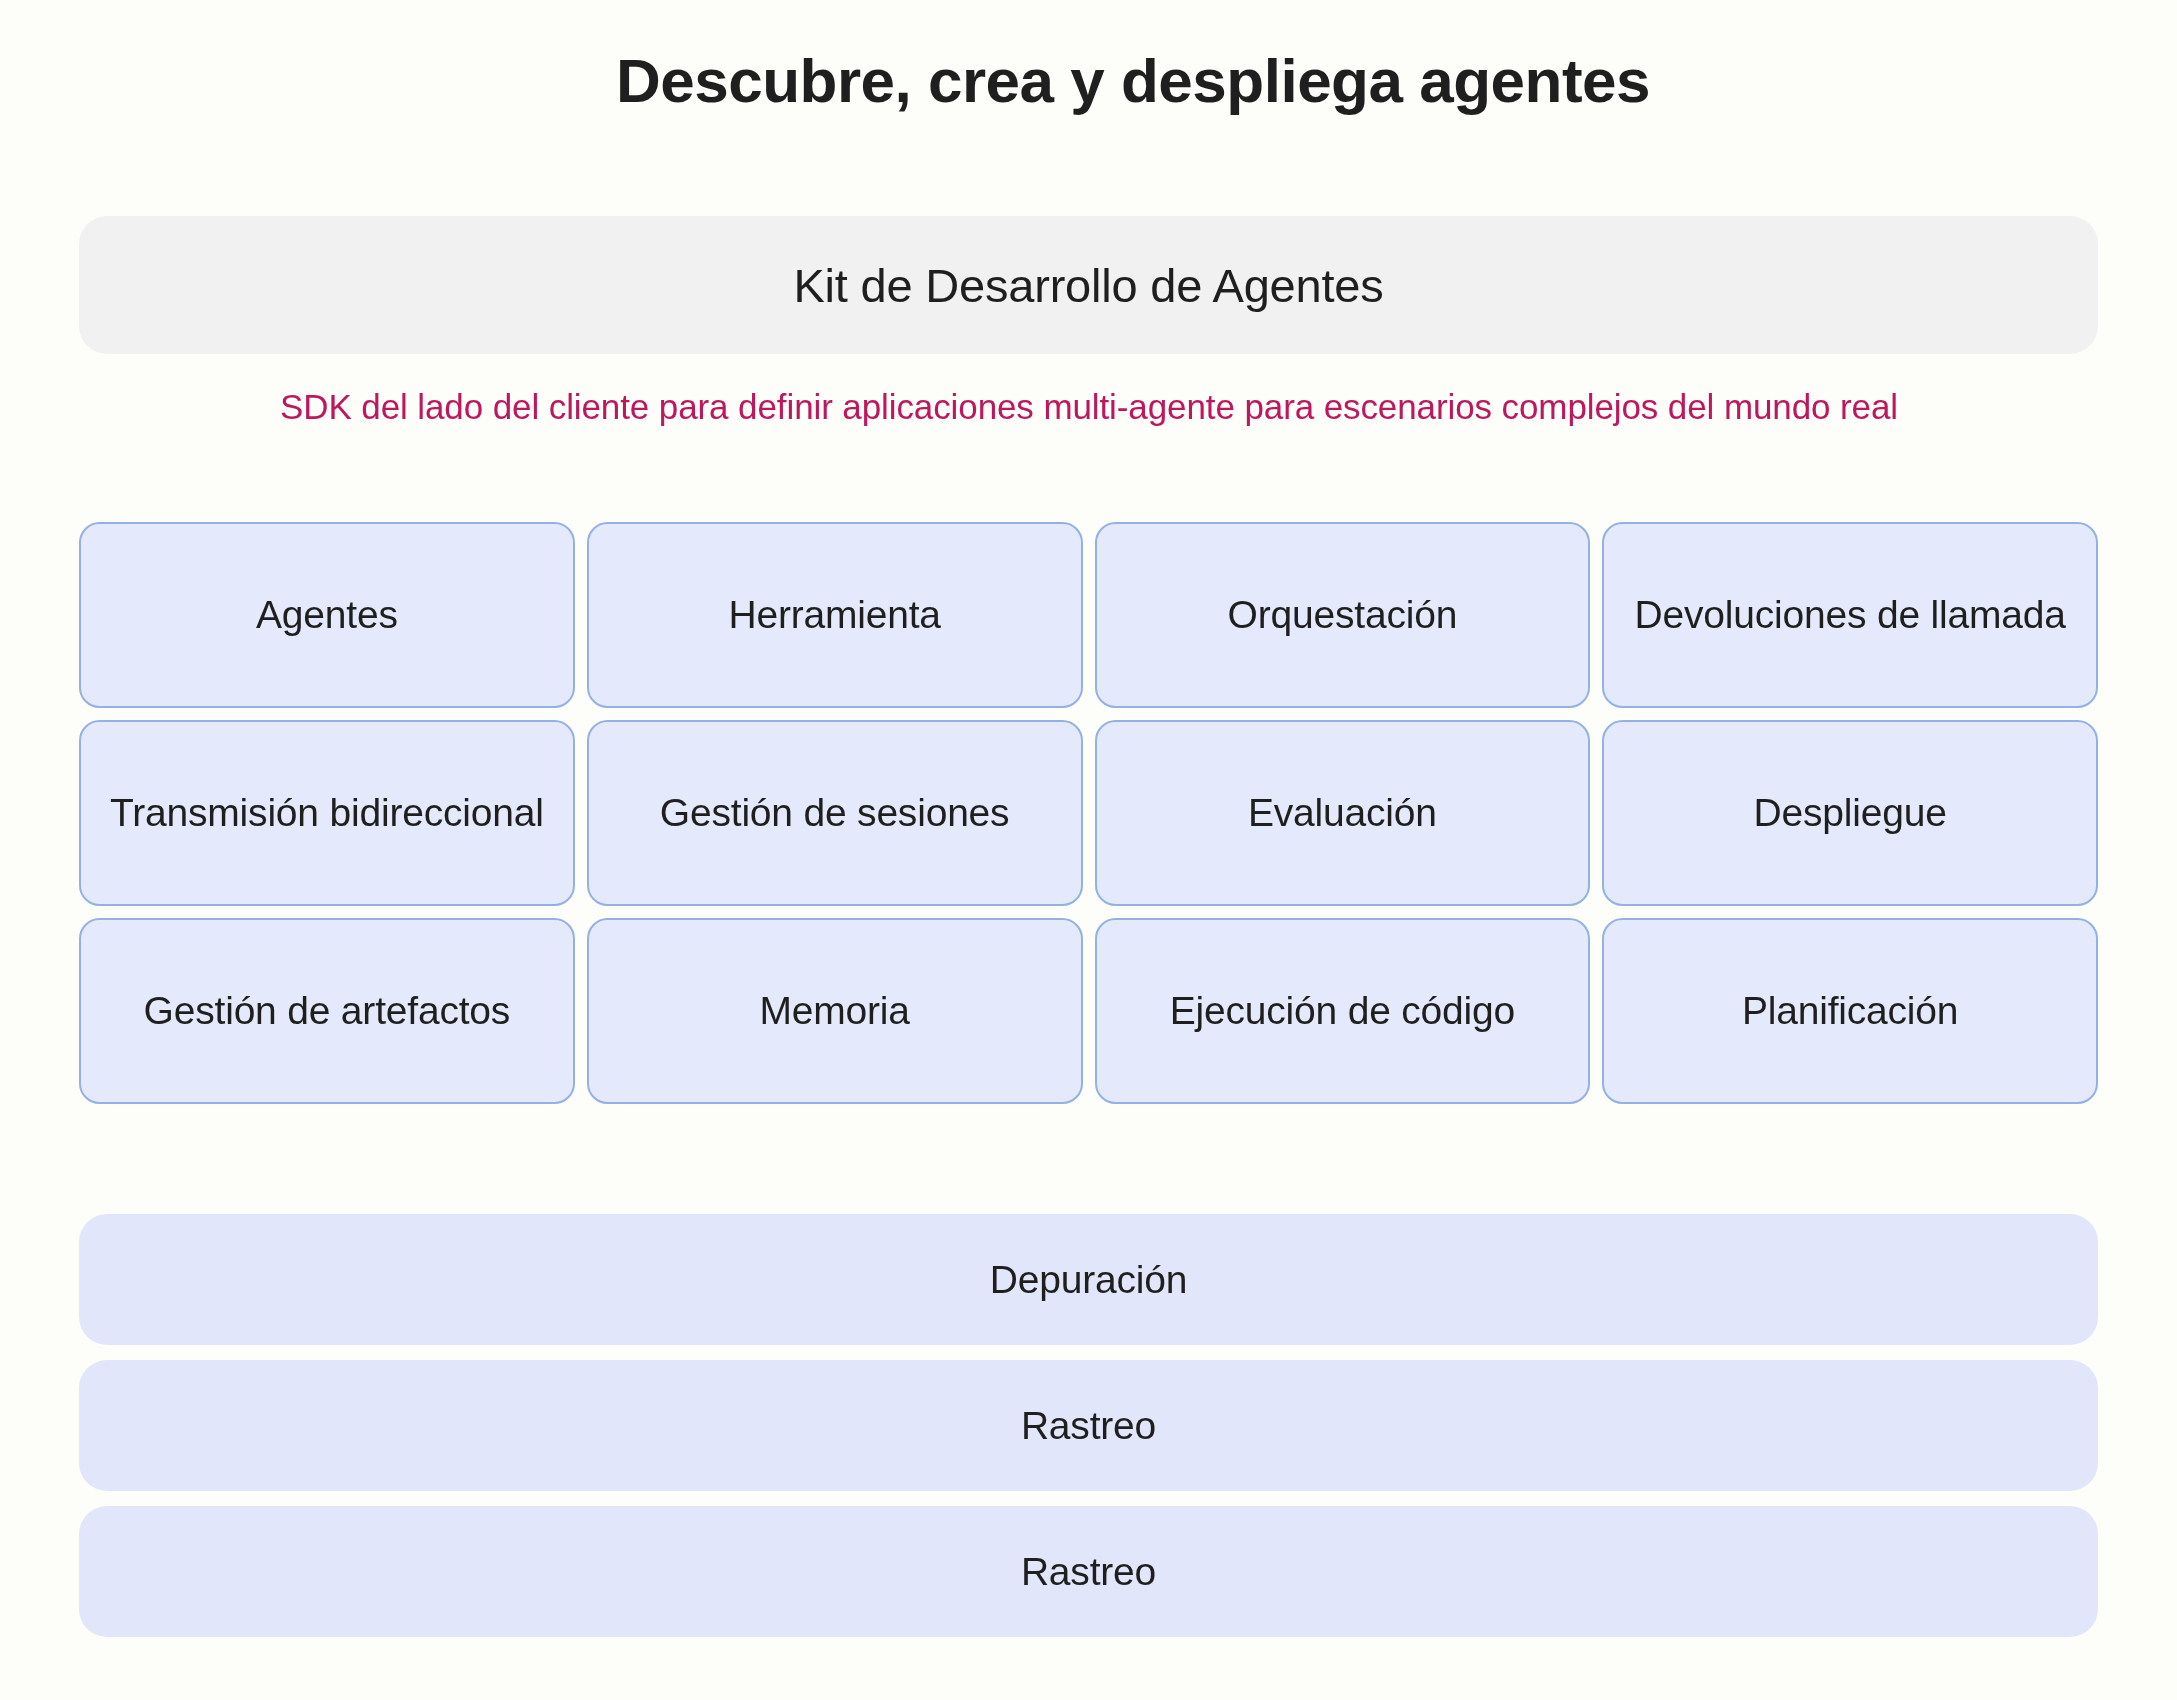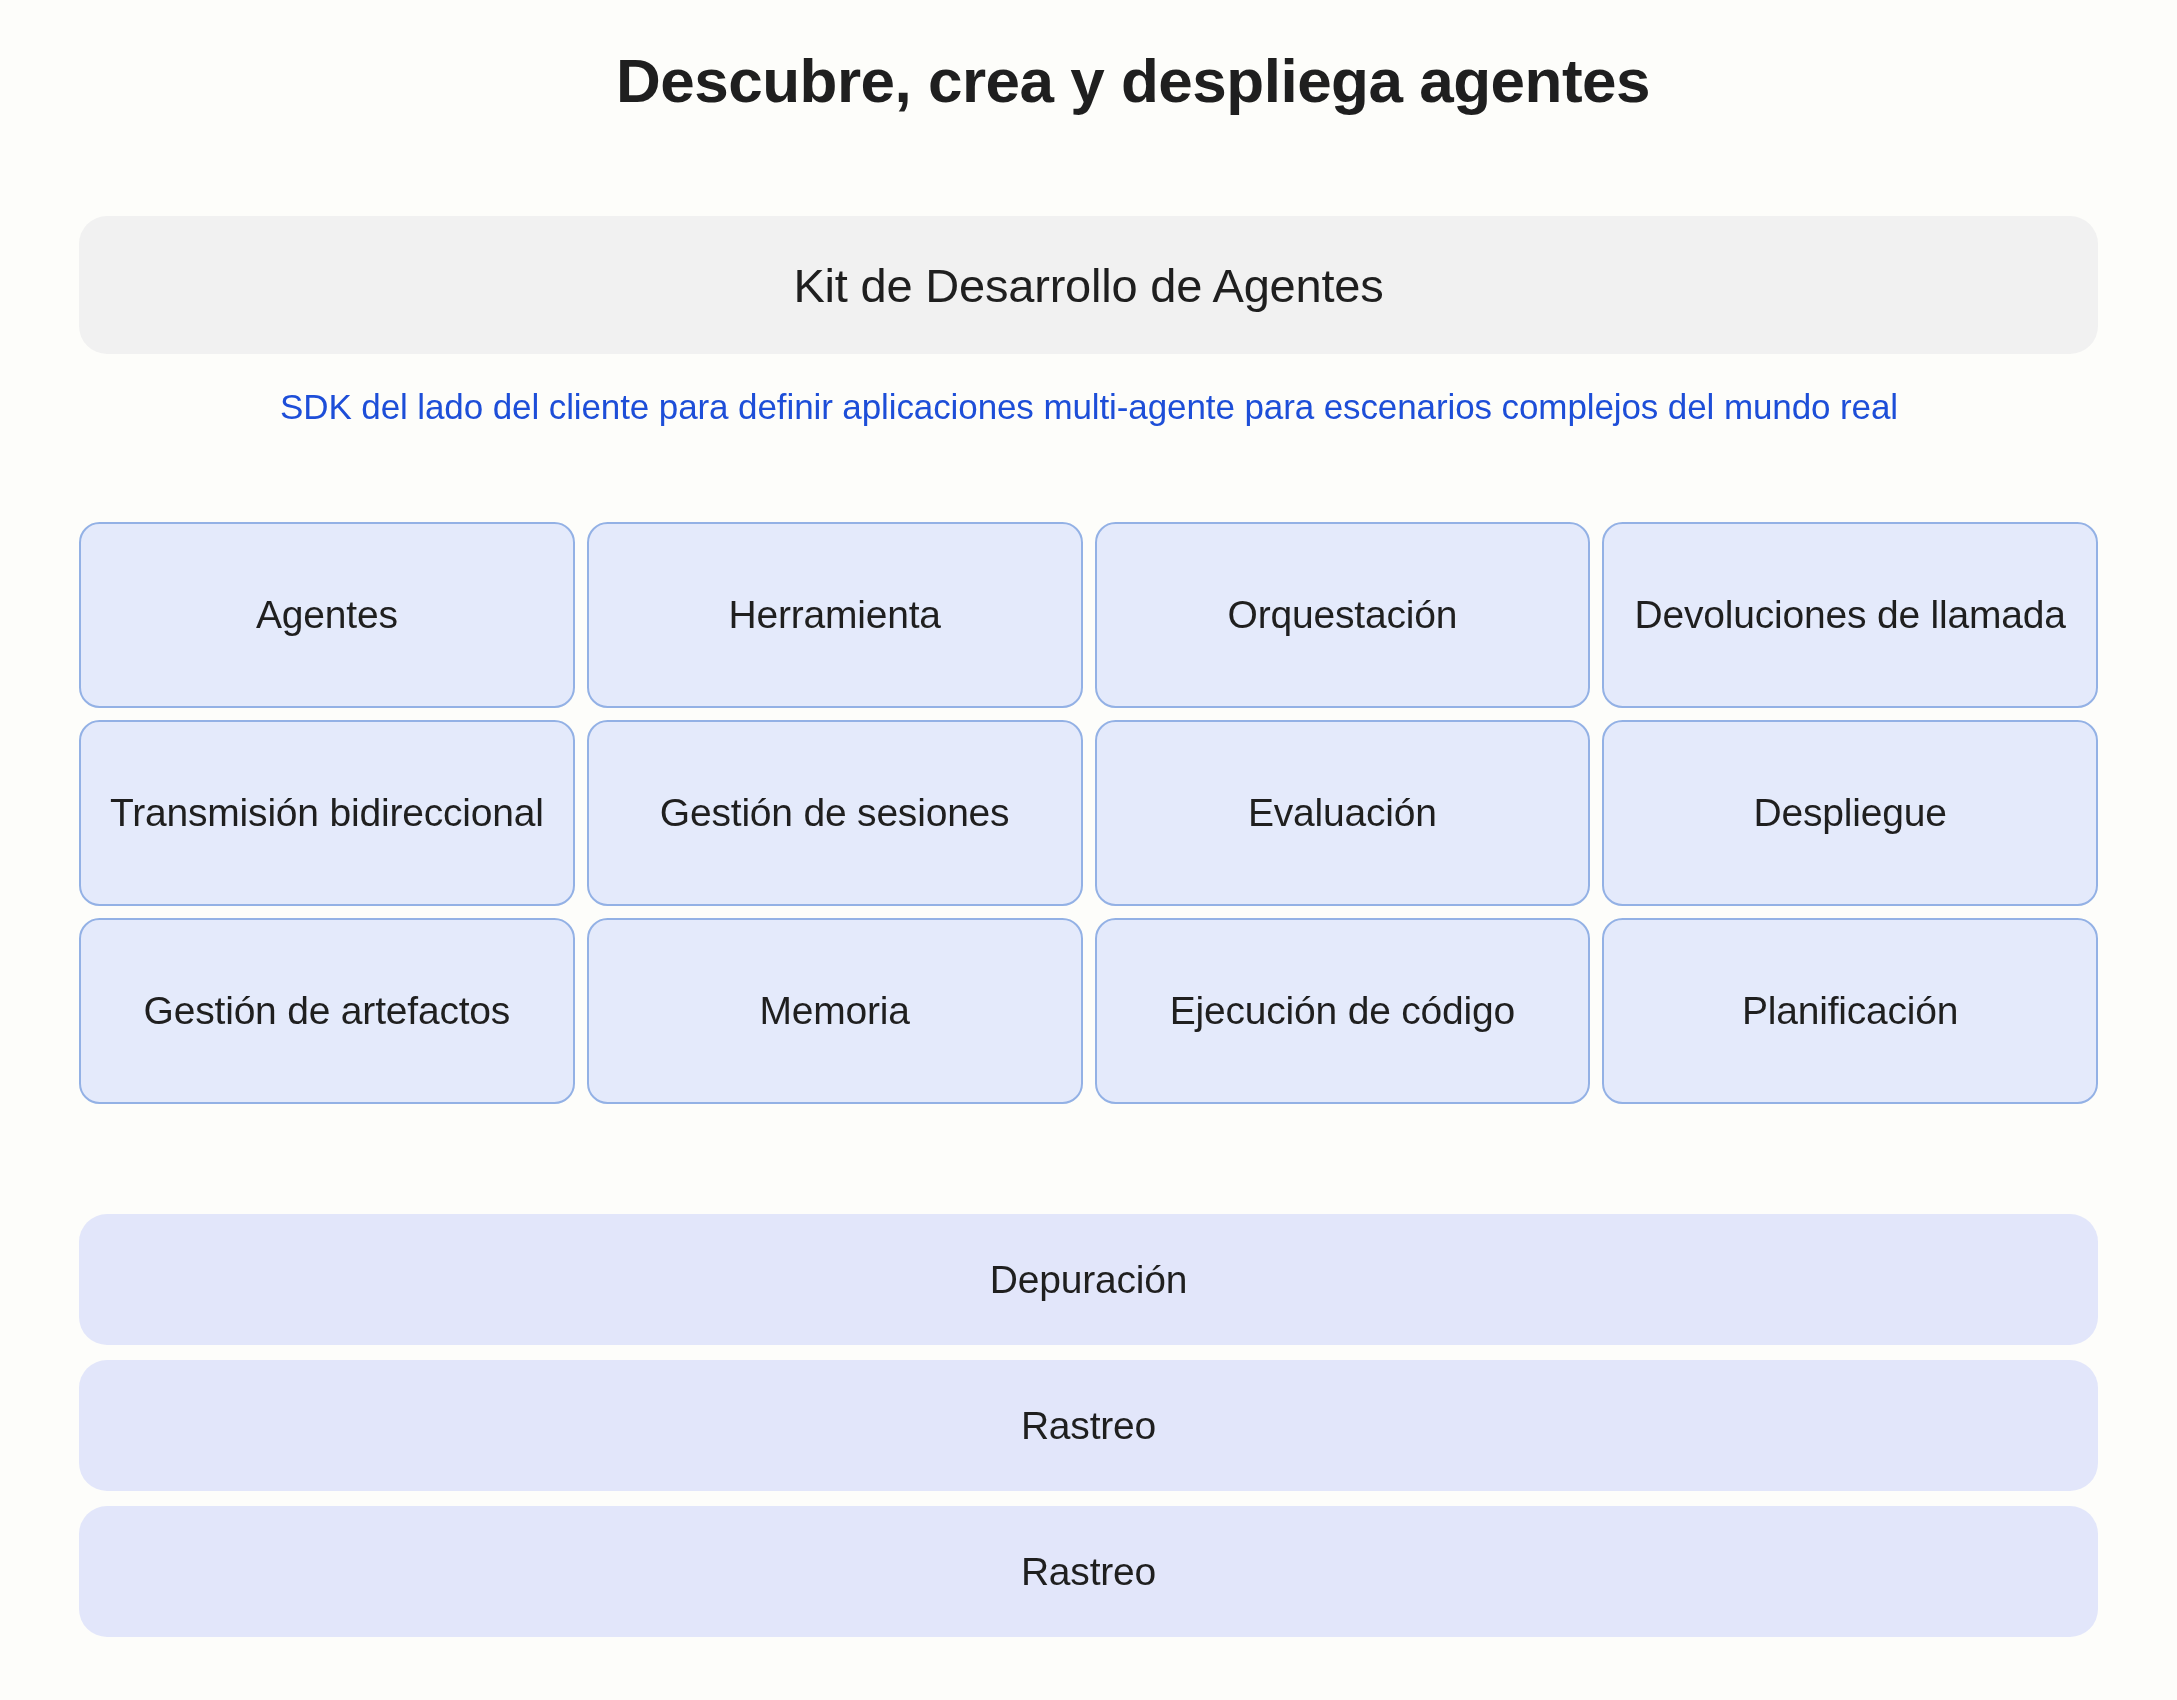--- a/index.html
+++ b/index.html
@@ -60,21 +60,21 @@
 
   
   .subtitle {
     position: absolute;
     left: 0;
     top: 387px;
     width: 2178px;
     text-align: center;
     font-size: 35px;
     font-weight: 400;
-    color: #1d4ed8;
+    color: #be185d;
     letter-spacing: -0.1px;
   }
 
   
   .card-grid {
     position: absolute;
     left: 79px;
     top: 522px;
     width: 2019px;
     display: grid;

